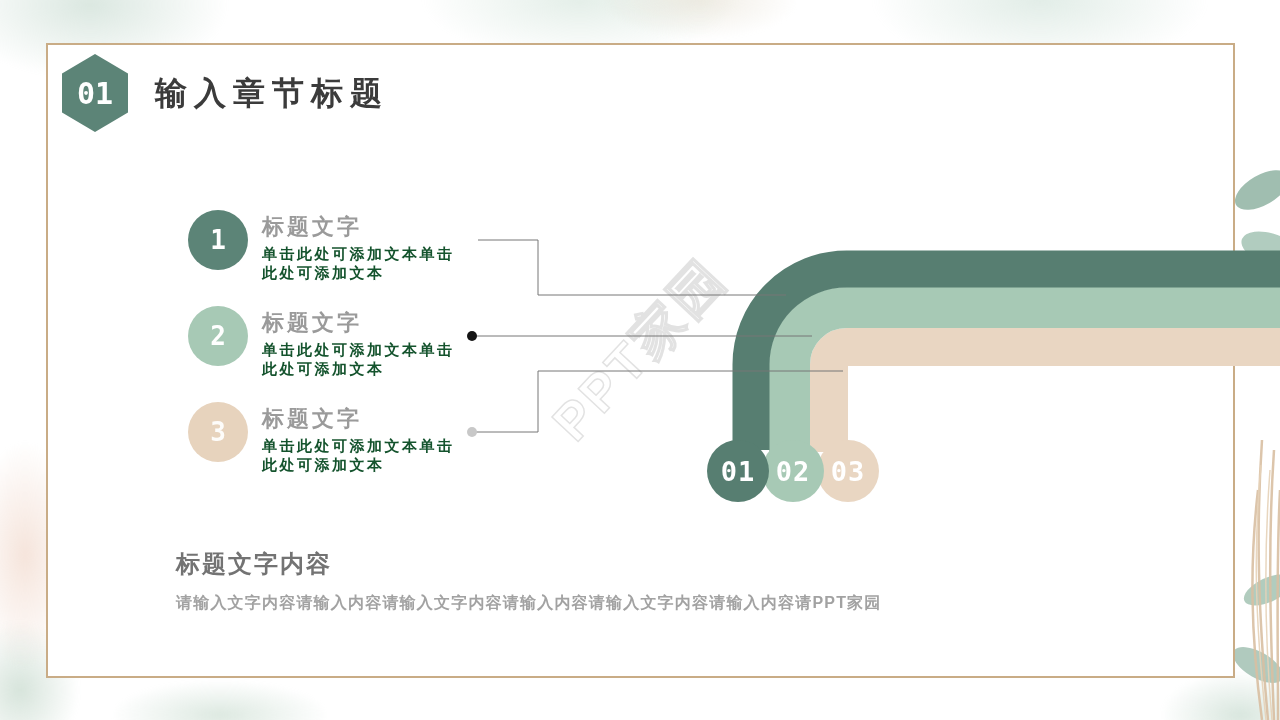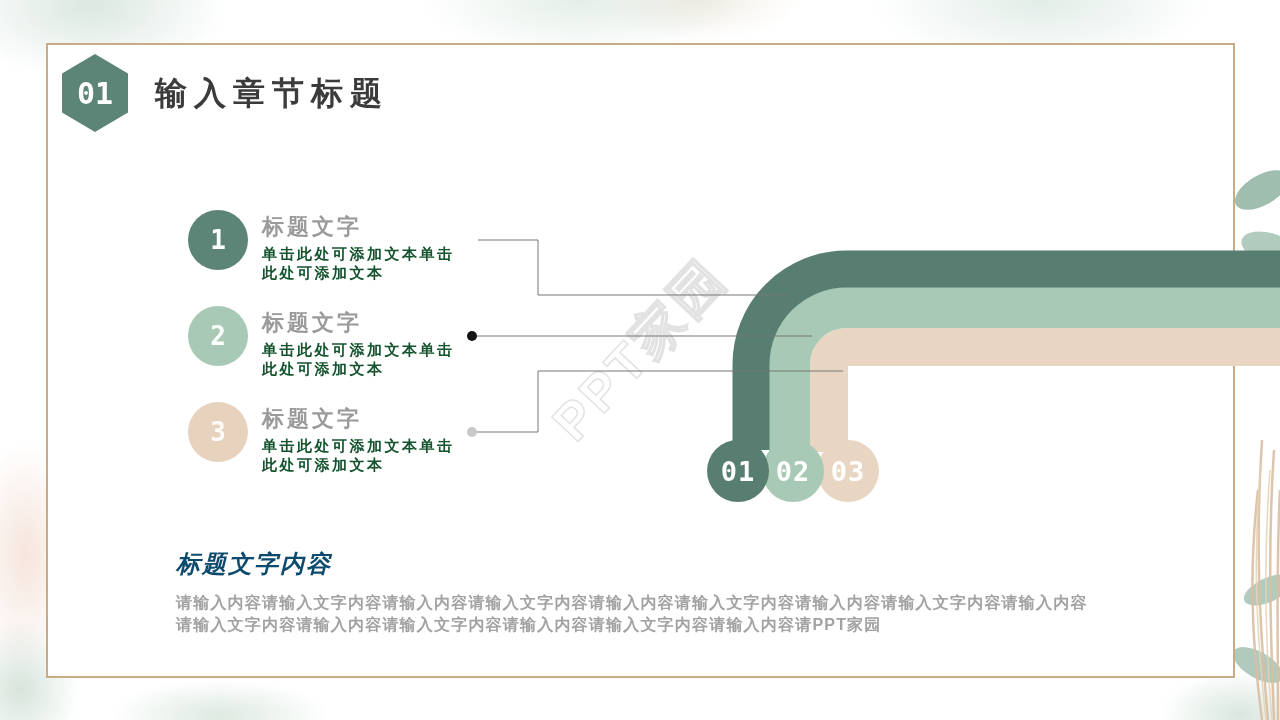--- a/index.html
+++ b/index.html
@@ -58,22 +58,22 @@
   .item-title{position:absolute;left:262px;z-index:4;color:#9a9a9a;font-size:22px;font-weight:bold;
            letter-spacing:3px;white-space:nowrap;}
   .item-body{position:absolute;left:262px;z-index:4;color:#14532d;font-size:15px;font-weight:bold;
            letter-spacing:2.5px;line-height:19px;white-space:pre-line;}
 
   
   .pipes-svg{position:absolute;left:0;top:0;width:1280px;height:720px;z-index:3;}
   .bulb-label{font-family:"DejaVu Sans Mono",monospace;font-weight:bold;font-size:27px;fill:#ffffff;letter-spacing:1px;}
 
   
-  .bottom-heading{position:absolute;left:176px;top:548px;z-index:4;color:#0c4a6e;
-           font-size:24px;font-weight:bold;letter-spacing:2px;white-space:nowrap;font-style:italic;}
+  .bottom-heading{position:absolute;left:176px;top:548px;z-index:4;color:#737373;
+           font-size:24px;font-weight:bold;letter-spacing:2px;white-space:nowrap;}
   .bottom-body{position:absolute;left:176px;top:592px;width:950px;z-index:4;color:#a2a2a2;
            font-size:16px;font-weight:bold;letter-spacing:1.2px;line-height:22px;}
   .bottom-body div{white-space:nowrap;}
 </style>
 </head>
 <body>
 
 <div class="page">
 
   <div class="wash wash-tl"></div>
@@ -152,17 +152,16 @@
 
   <div class="item-circle c-tan" style="top:402px;">
     <span>3</span>
   </div>
   <div class="item-title" style="top:404px;">标题文字</div>
   <div class="item-body" style="top:436px;">单击此处可添加文本单击
 此处可添加文本</div>
 
   <div class="bottom-heading">标题文字内容</div>
   <div class="bottom-body">
-    <div>请输入内容请输入文字内容请输入内容请输入文字内容请输入内容请输入文字内容请输入内容请输入文字内容请输入内容</div>
     <div>请输入文字内容请输入内容请输入文字内容请输入内容请输入文字内容请输入内容请PPT家园</div>
   </div>
 
 </div>
 
 </body></html>

